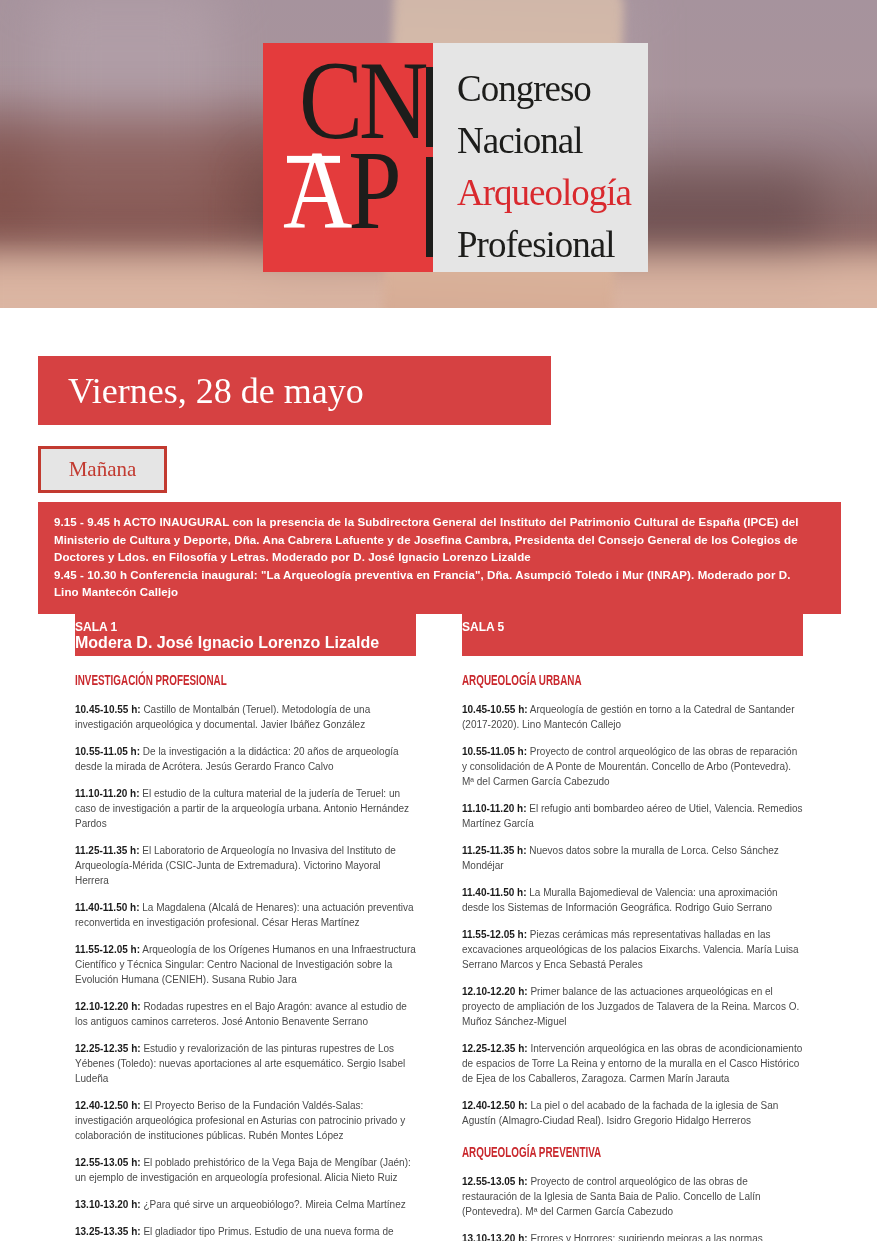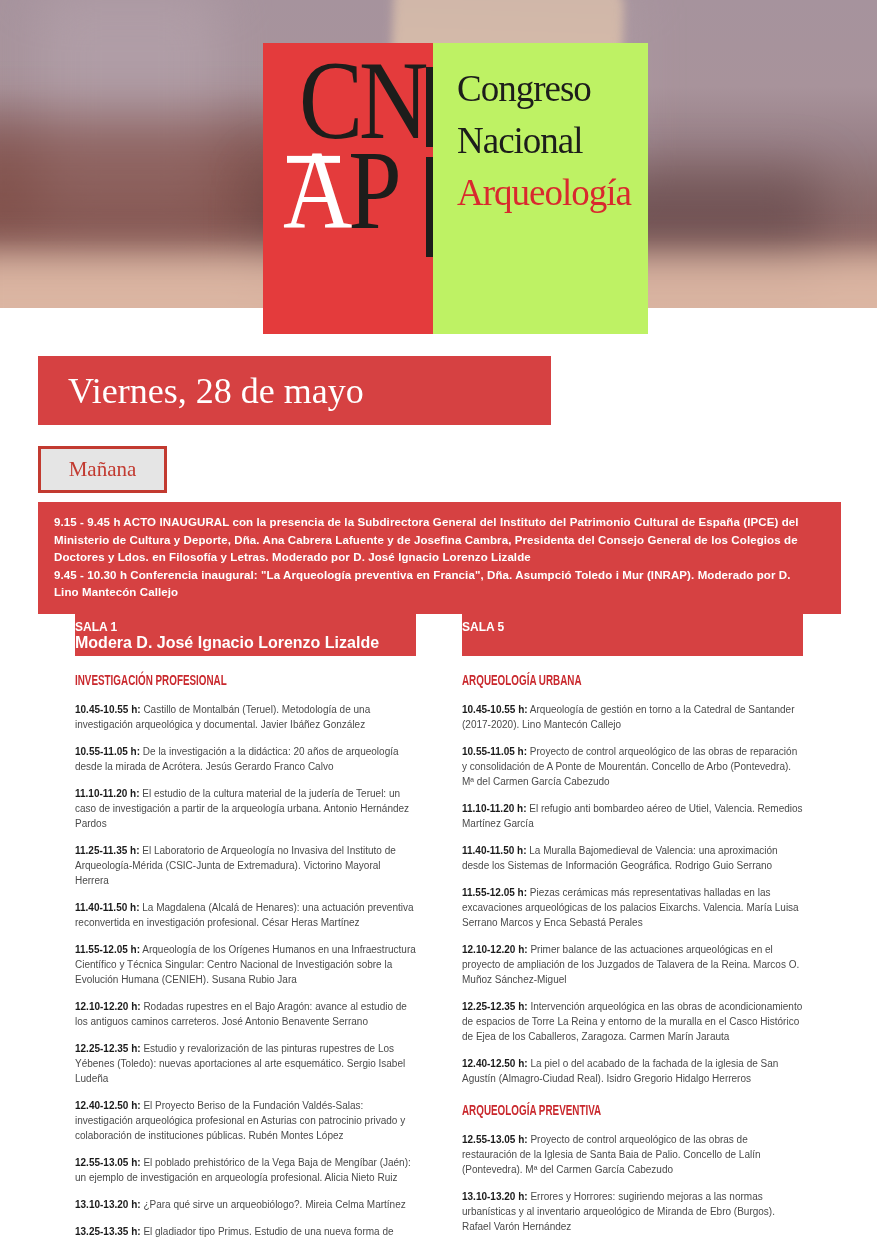--- a/index.html
+++ b/index.html
@@ -20,24 +20,24 @@
   .blob.bottom-light{left:-40px;top:252px;width:960px;height:90px;background:#e3bda9;opacity:.85;filter:blur(18px);}
   .blob.top-light-1{left:40px;top:-10px;width:180px;height:220px;background:#b4a2ab;opacity:.7;}
   .blob.top-light-2{left:460px;top:-10px;width:170px;height:200px;background:#b2a0a8;opacity:.6;}
   .photo .post{
     position:absolute;left:388px;top:-16px;width:230px;height:360px;
     background:linear-gradient(180deg,#cfb6a9 0%,#d9bda9 38%,#dcb9a0 62%,#d5a892 100%);
     filter:blur(5px);border-radius:18px;transform:rotate(2deg);
   }
 
   
-  .logo{position:absolute;left:263px;top:43px;width:385px;height:291px;display:flex;
+  .logo{position:absolute;left:263px;top:43px;width:385px;height:229px;display:flex;
         font-family:"Liberation Serif",serif;}
   .logo-red{position:relative;width:170px;background:#e43b3c;}
-  .logo-white{position:relative;width:215px;background:#bef264;padding:20px 0 0 24px;box-sizing:border-box;}
+  .logo-white{position:relative;width:215px;background:#e5e5e5;padding:20px 0 0 24px;box-sizing:border-box;}
   .acronym{position:absolute;line-height:96px;font-size:96px;letter-spacing:-4px;
            transform:scaleY(1.16);transform-origin:top left;color:#1d1d1b;}
   .acr-cn{left:36px;top:2px;}
   .acr-ap{left:20px;top:92px;}
   .letter-a{position:relative;display:inline-block;color:#ffffff;}
   .letter-a::before{content:'';position:absolute;left:4px;right:8px;top:18px;height:6px;background:#ffffff;}
   .logo-bar{position:absolute;}
   .bar-black-1{left:163px;top:24px;width:10px;height:80px;background:#1d1d1b;}
   .bar-red-1{left:178px;top:28px;width:5px;height:72px;background:#e43b3c;}
   .bar-black-2{left:163px;top:114px;width:10px;height:100px;background:#1d1d1b;}
@@ -102,20 +102,21 @@
       <div class="acronym acr-ap"><span class="letter-a">A</span><span>P</span></div>
     </div>
     <div class="logo-bar bar-black-1"></div>
     <div class="logo-bar bar-red-1"></div>
     <div class="logo-bar bar-black-2"></div>
     <div class="logo-bar bar-red-2"></div>
     <div class="logo-white">
         <div class="logo-line" style="color: rgb(29, 29, 27);">Congreso</div>
         <div class="logo-line" style="color: rgb(29, 29, 27);">Nacional</div>
         <div class="logo-line" style="color: rgb(217, 41, 46);">Arqueología</div>
+        <div class="logo-line" style="color: rgb(29, 29, 27);">Profesional</div>
       </div>
   </div>
 
   <div class="date-banner">Viernes, 28 de mayo</div>
 
   <div class="session-box">Mañana</div>
 
   <div class="opening-block">
     <p>9.15 - 9.45 h ACTO INAUGURAL con la presencia de la Subdirectora General del Instituto del Patrimonio Cultural de España (IPCE) del Ministerio de Cultura y Deporte, Dña. Ana Cabrera Lafuente y de Josefina Cambra, Presidenta del Consejo General de los Colegios de Doctores y Ldos. en Filosofía y Letras.  Moderado por D. José Ignacio Lorenzo Lizalde</p>
     <p>9.45 - 10.30 h Conferencia inaugural: "La Arqueología preventiva en Francia", Dña. Asumpció Toledo i Mur (INRAP). Moderado por D. Lino Mantecón Callejo</p>
@@ -142,20 +143,21 @@
         <p class="talk"><b class="talk-time">13.25-13.35 h:</b> El gladiador tipo Primus. Estudio de una nueva forma de lucha. José Antonio Avilés Ruiz</p>
       </div>
       <div class="column">
         <div class="room-header">
           <div class="room-name">SALA 5</div>
         </div>
         <div><span class="section-title">ARQUEOLOGÍA URBANA</span></div>
         <p class="talk"><b class="talk-time">10.45-10.55 h:</b> Arqueología de gestión en torno a la Catedral de Santander (2017-2020). Lino Mantecón Callejo</p>
         <p class="talk"><b class="talk-time">10.55-11.05 h:</b> Proyecto de control arqueológico de las obras de reparación y consolidación de A Ponte de Mourentán. Concello de Arbo  (Pontevedra). Mª del Carmen García Cabezudo</p>
         <p class="talk"><b class="talk-time">11.10-11.20 h:</b> El refugio anti bombardeo aéreo de Utiel, Valencia. Remedios Martínez García</p>
+        <p class="talk"><b class="talk-time">11.25-11.35 h:</b> Nuevos datos sobre la muralla de Lorca. Celso Sánchez Mondéjar</p>
         <p class="talk"><b class="talk-time">11.40-11.50 h:</b> La Muralla Bajomedieval de Valencia: una aproximación desde los Sistemas de Información Geográfica. Rodrigo Guio Serrano</p>
         <p class="talk"><b class="talk-time">11.55-12.05 h:</b> Piezas cerámicas más representativas halladas en las excavaciones arqueológicas de los palacios Eixarchs. Valencia. María Luisa Serrano Marcos y Enca Sebastá Perales</p>
         <p class="talk"><b class="talk-time">12.10-12.20 h:</b> Primer balance de las actuaciones arqueológicas en el proyecto de ampliación de los Juzgados de Talavera de la Reina. Marcos O. Muñoz Sánchez-Miguel</p>
         <p class="talk"><b class="talk-time">12.25-12.35 h:</b> Intervención arqueológica en las obras de acondicionamiento de espacios de Torre La Reina y entorno de la muralla en el Casco Histórico de Ejea de los Caballeros, Zaragoza. Carmen Marín Jarauta</p>
         <p class="talk"><b class="talk-time">12.40-12.50 h:</b> La piel o del acabado de la fachada de la iglesia de San Agustín (Almagro-Ciudad Real). Isidro Gregorio Hidalgo Herreros</p>
         <div><span class="section-title">ARQUEOLOGÍA PREVENTIVA</span></div>
         <p class="talk"><b class="talk-time">12.55-13.05 h:</b> Proyecto de control arqueológico de las obras de restauración de la Iglesia de Santa Baia de Palio. Concello de Lalín  (Pontevedra). Mª del Carmen García Cabezudo</p>
         <p class="talk"><b class="talk-time">13.10-13.20 h:</b> Errores y Horrores: sugiriendo mejoras a las normas urbanísticas y al inventario arqueológico de Miranda de Ebro (Burgos). Rafael Varón Hernández</p>
       </div>
     </div>

